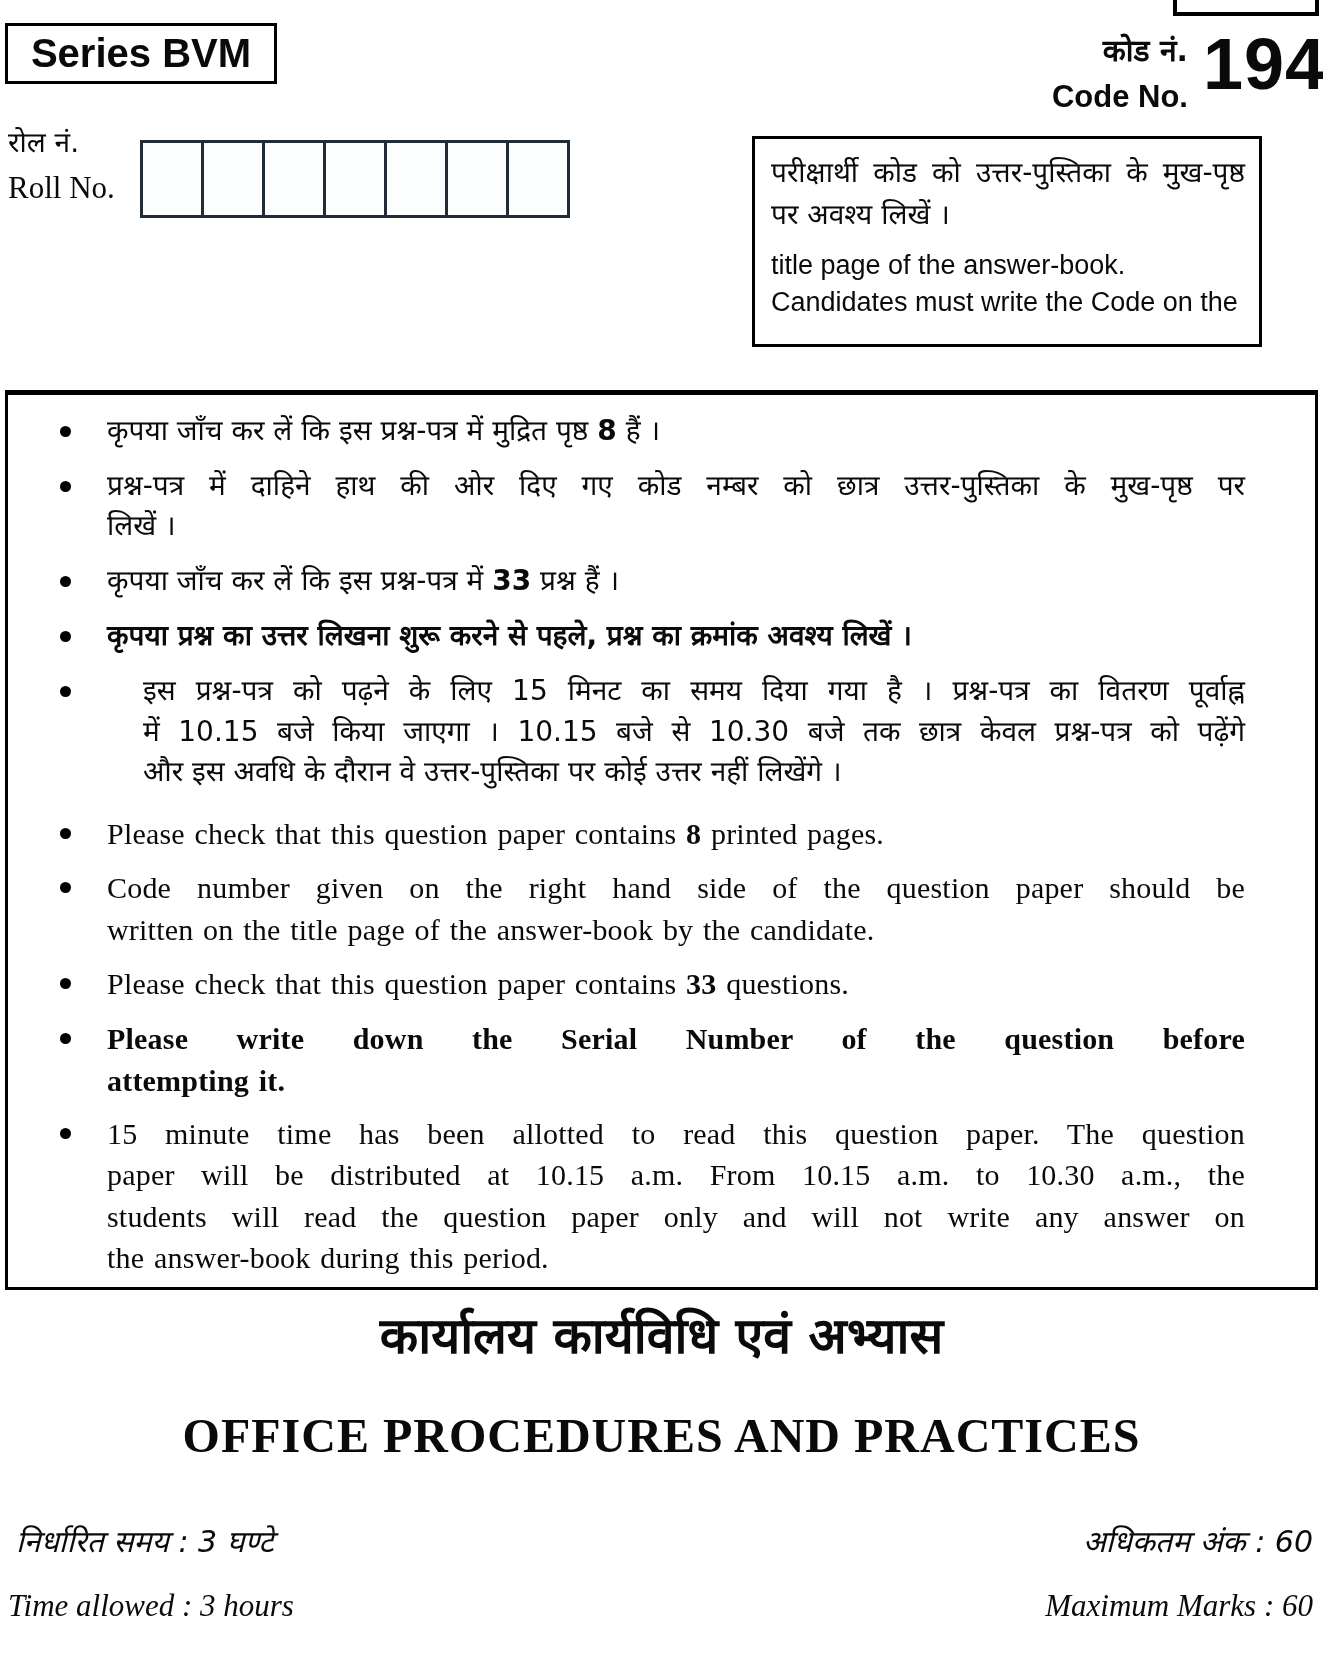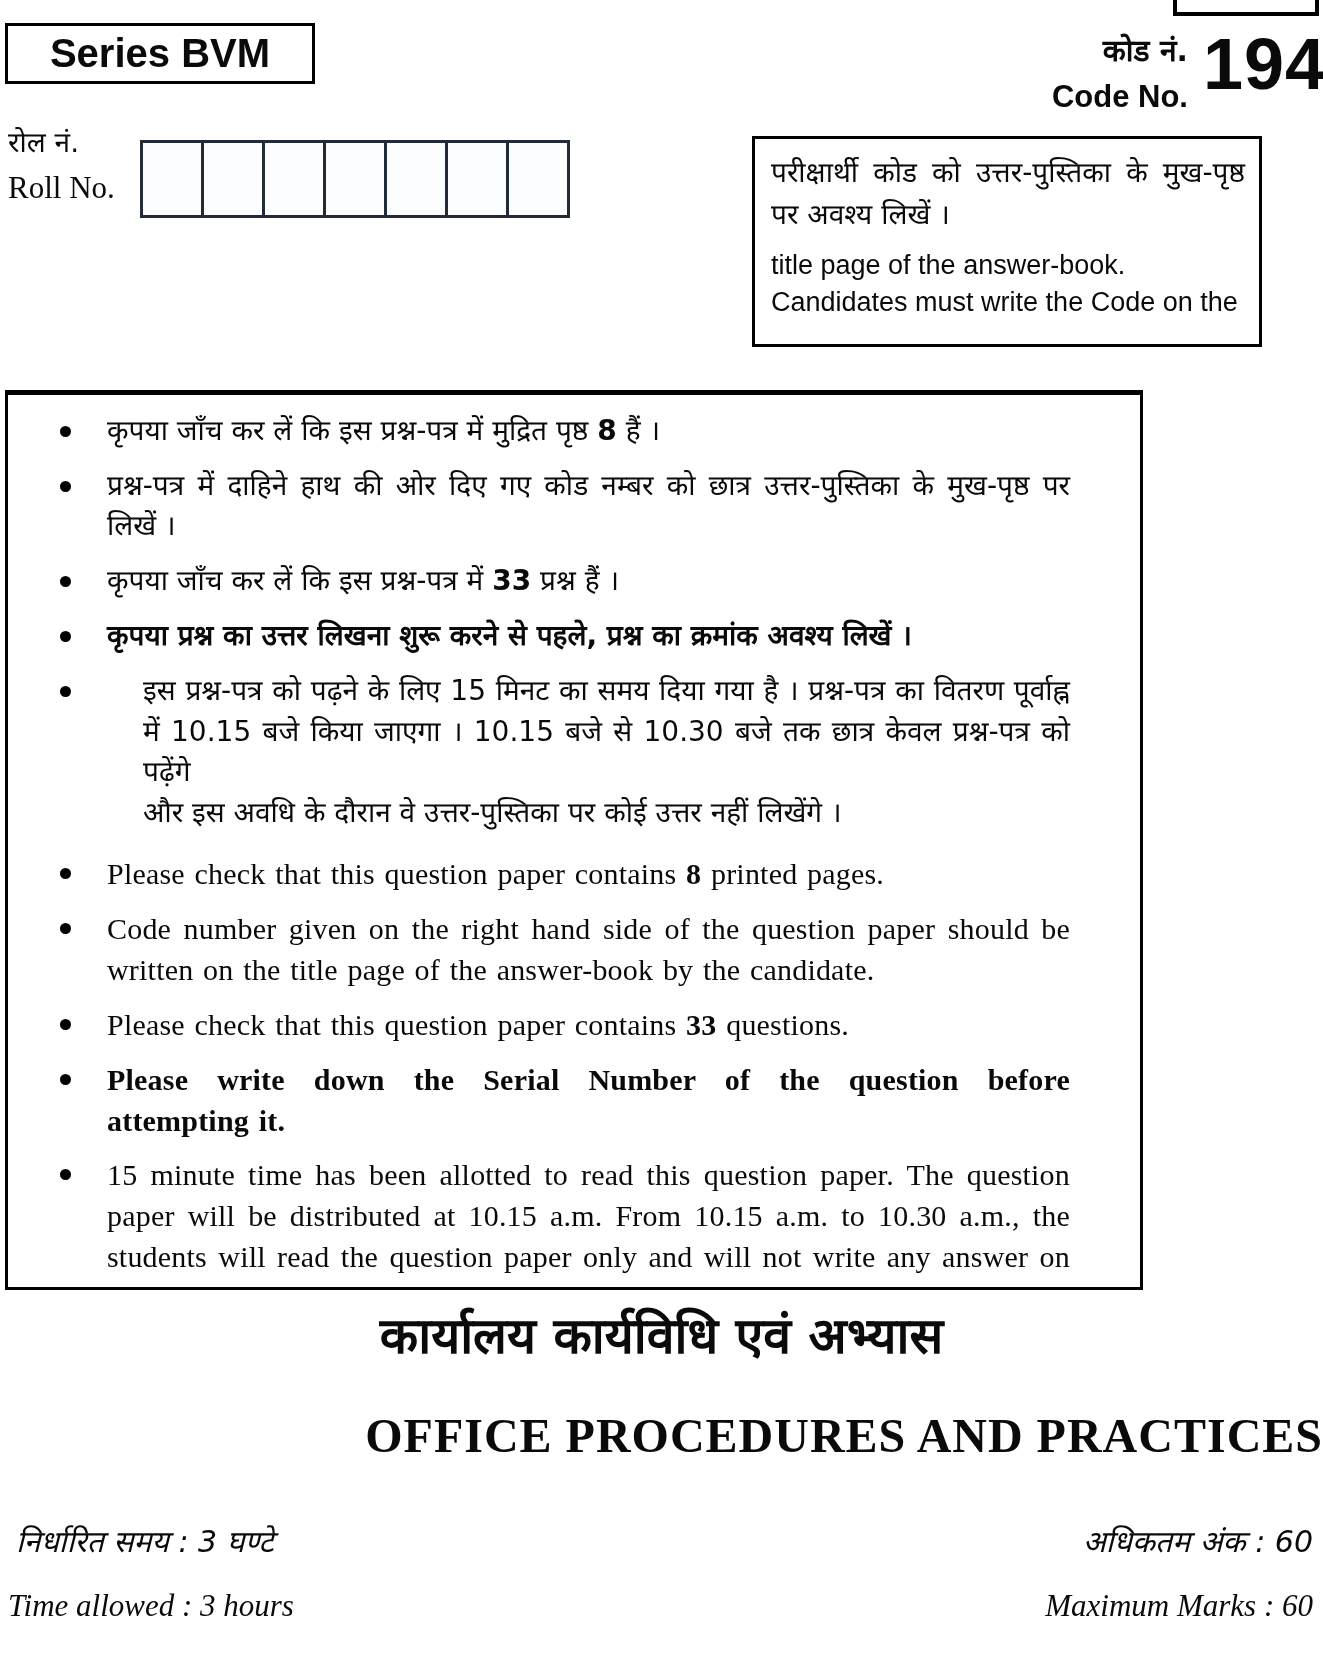--- a/index.html
+++ b/index.html
@@ -10,21 +10,21 @@
     font-family:"Liberation Serif","DejaVu Serif",serif;
   }
   .sans  { font-family:"Liberation Sans","DejaVu Sans",sans-serif; }
   .serif { font-family:"Liberation Serif","DejaVu Serif",serif; }
   .hindi { font-family:"DejaVu Sans","Liberation Sans",sans-serif; }
   .bold  { font-weight:700; }
   .italic{ font-style:italic; }
 
   
   .series-box {
-    position:absolute; left:5px; top:23px; width:310px; height:61px;
+    position:absolute; left:5px; top:23px; width:272px; height:61px;
     border:3px solid #000; display:flex; align-items:center; justify-content:center;
     font-size:40px; font-weight:700;
   }
   .corner-box {
     position:absolute; left:1173px; top:0; width:146px; height:16px;
     border:4px solid #000; border-top:none; background:#fff;
   }
   .code-labels {
     position:absolute; left:930px; top:34px; width:258px; text-align:right;
   }
@@ -47,21 +47,21 @@
   .cand-box {
     position:absolute; left:752px; top:136px; width:510px; height:211px;
     border:3px solid #000; padding:13px 14px 0 16px; overflow:hidden;
   }
   .cand-box .hi-line { font-size:28px; line-height:1.5; }
   .cand-box .en-line { font-size:27px; line-height:1.38; }
   .cand-box .en-block { margin-top:11px; }
 
   
   .inst-box {
-    position:absolute; left:5px; top:390px; width:1138px; height:900px;
+    position:absolute; left:5px; top:390px; width:1313px; height:900px;
     border:3px solid #000; border-top-width:5px;
     padding:16px 70px 0 52px; overflow:hidden;
   }
   .bullet { display:flex; }
   .dot {
     flex:none; width:11px; height:11px; border-radius:50%; background:#000;
     margin:15px 36px 0 0;
   }
   .btxt { flex:1; min-width:0; }
   .h-txt { font-size:28px; line-height:1.45; }
@@ -69,21 +69,21 @@
   .jl { text-align:justify; text-align-last:justify; }
   .mb14{margin-bottom:14px;} .mb15{margin-bottom:15px;} .mb20{margin-bottom:20px;gap:36px;}
   .mb13{margin-bottom:13px;} .mb12{margin-bottom:12px;}
 
   
   .title-hi {
     position:absolute; left:0; top:1300px; width:100%; text-align:center;
     font-size:50px; font-weight:700;
   }
   .title-en {
-    position:absolute; left:0; top:1408px; width:100%; text-align:right;
+    position:absolute; left:0; top:1408px; width:100%; text-align:center;
     font-size:48px; font-weight:700; letter-spacing:1px;
   }
   .foot { position:absolute; font-size:30px; }
   .f-hi-left  { left:16px;  top:1520px; }
   .f-hi-right { right:10px; top:1520px; text-align:right; }
   .f-en-left  { left:8px;  top:1588px; font-size:31px; }
   .f-en-right { right:10px; top:1588px; text-align:right; font-size:31px; }
 </style>
 </head>
 <body>

